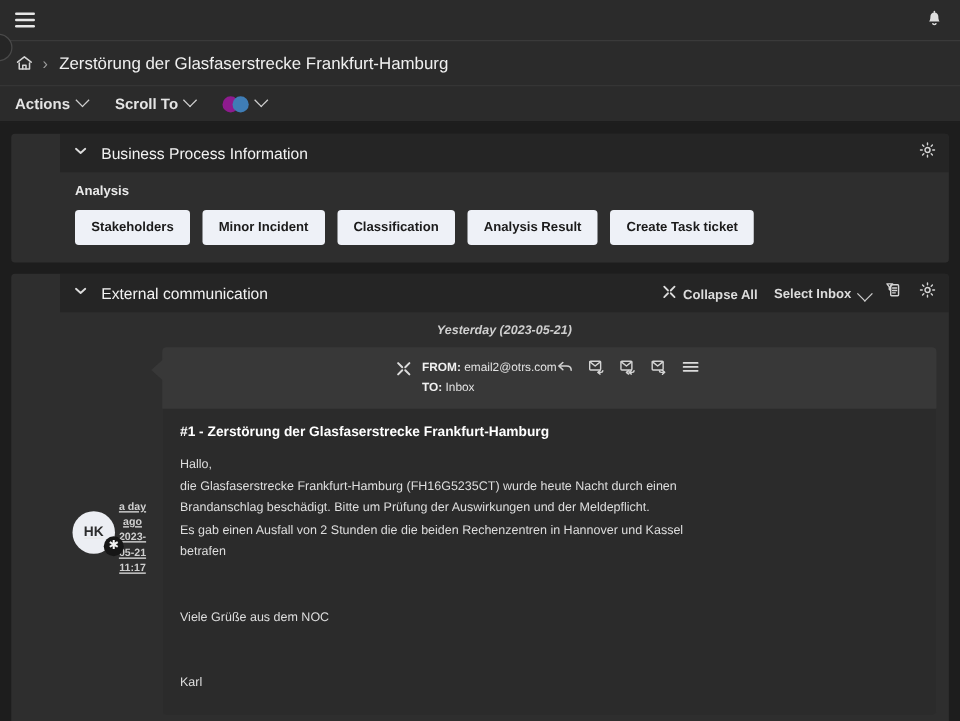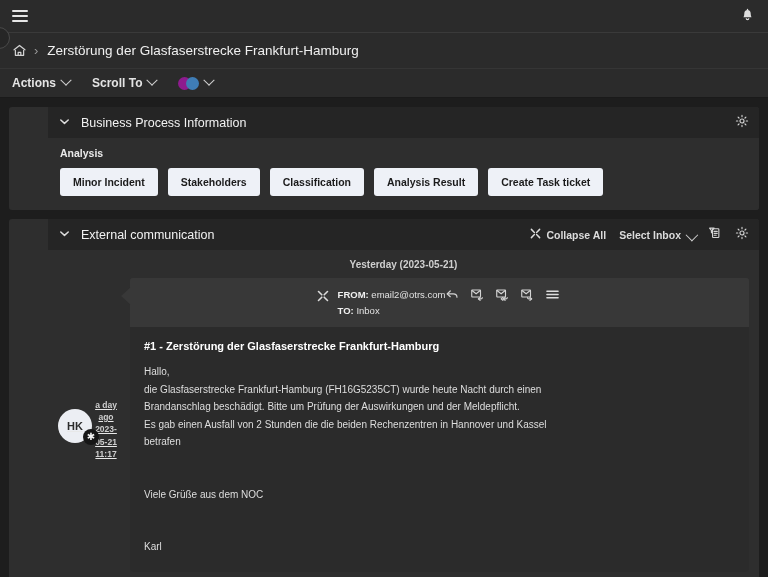--- a/index.html
+++ b/index.html
@@ -92,21 +92,21 @@
     font-weight: 700;
     padding: 8px 13px;
     border-radius: 3px;
     border: none;
     cursor: pointer;
     font-family: "Liberation Sans", sans-serif;
   }
 
   
   .ec-body { background: #2e2e2e; padding: 0 0 10px 0; }
-  .daydiv { text-align: center; font-size: 10px; color: #cfcfcf; padding: 9px 0 8px 0; font-weight: 600; }
+  .daydiv { text-align: center; font-size: 10px; color: #cfcfcf; padding: 9px 0 8px 0; font-weight: 600; font-style: italic; }
 
   .msg-row { display: flex; padding: 0 10px; }
   .msg-aside { width: 62px; flex: 0 0 62px; display: flex; flex-direction: row; align-items: center; padding-top: 3px; text-decoration: underline; }
   .avatar-wrap { position: relative; width: 34px; height: 34px; }
   .avatar {
     width: 34px; height: 34px; border-radius: 50%;
     background: #eceef3; color: #2c2c2c;
     display: flex; align-items: center; justify-content: center;
     font-size: 11px; font-weight: 700;
   }
@@ -218,22 +218,22 @@
         <svg width="14" height="14" viewBox="0 0 16 16">
           <circle class="icon-stroke-thin" cx="8" cy="8" r="2.3"></circle>
           <path class="icon-stroke-thin" d="M8 1.6v1.6M8 12.8v1.6M1.6 8h1.6M12.8 8h1.6M3.5 3.5l1.1 1.1M11.4 11.4l1.1 1.1M12.5 3.5l-1.1 1.1M4.6 11.4l-1.1 1.1"></path>
         </svg>
       </span>
     </div>
   </div>
   <div class="bp-body">
     <div class="bp-label">Analysis</div>
     <div class="bp-btns">
+      <button class="pill">Stakeholders</button>
       <button class="pill">Minor Incident</button>
-      <button class="pill">Stakeholders</button>
       <button class="pill">Classification</button>
       <button class="pill">Analysis Result</button>
       <button class="pill">Create Task ticket</button>
     </div>
   </div>
 </div>
 
 <div class="widget">
   <div class="widget-head">
     <div class="wh-left">

